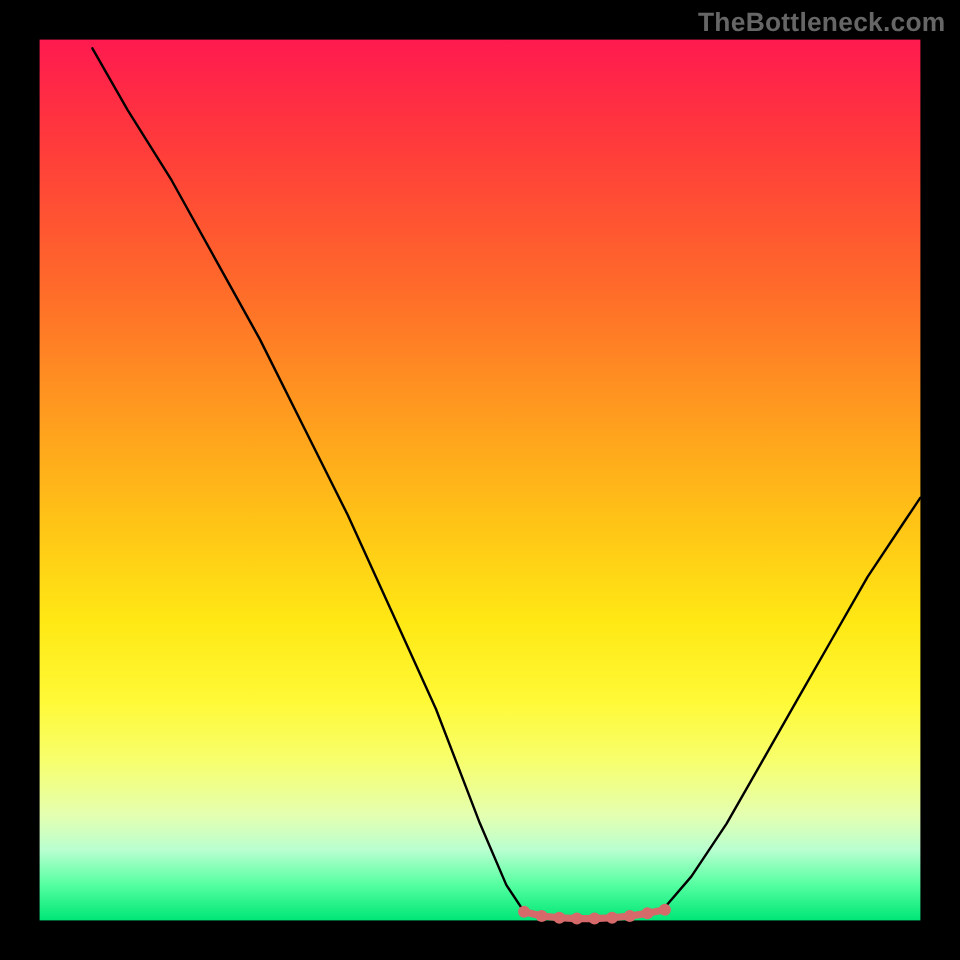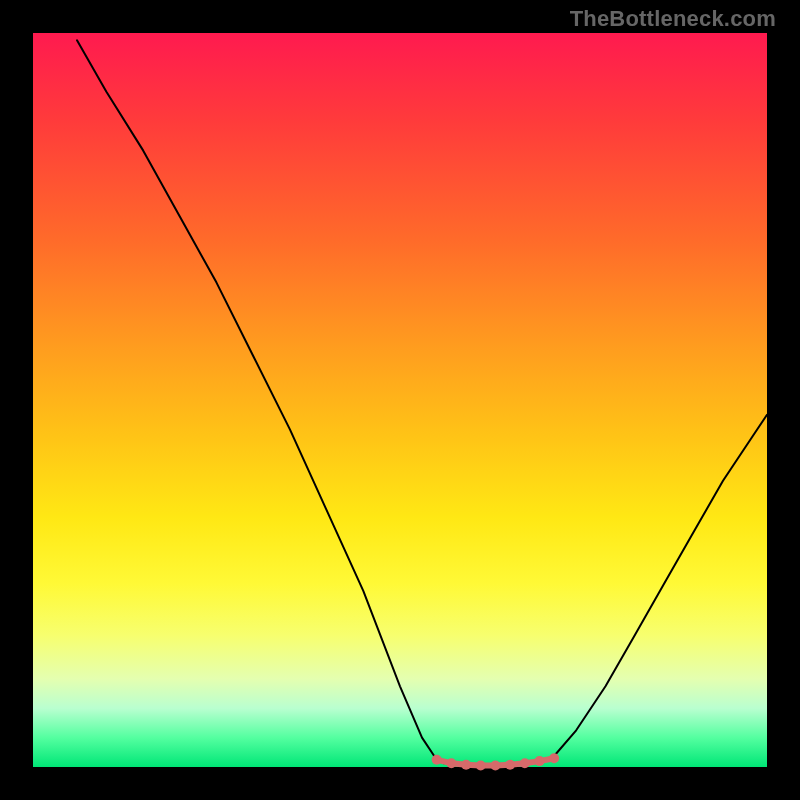--- a/index.html
+++ b/index.html
@@ -38,21 +38,21 @@
       #f7ff6e 82%,
       #e4ffb0 88%,
       #b9ffd0 92%,
       #54ffa0 96%,
       #00e676 100%
     );
   }
   .watermark {
     position: absolute;
     top: 6px;
-    right: 24px;
+    right: 12px;
     font-size: 22px;
     font-weight: 600;
     color: #666;
     letter-spacing: 0.2px;
     user-select: none;
   }
   svg.curves {
     position: absolute;
     left: 0;
     top: 0;

